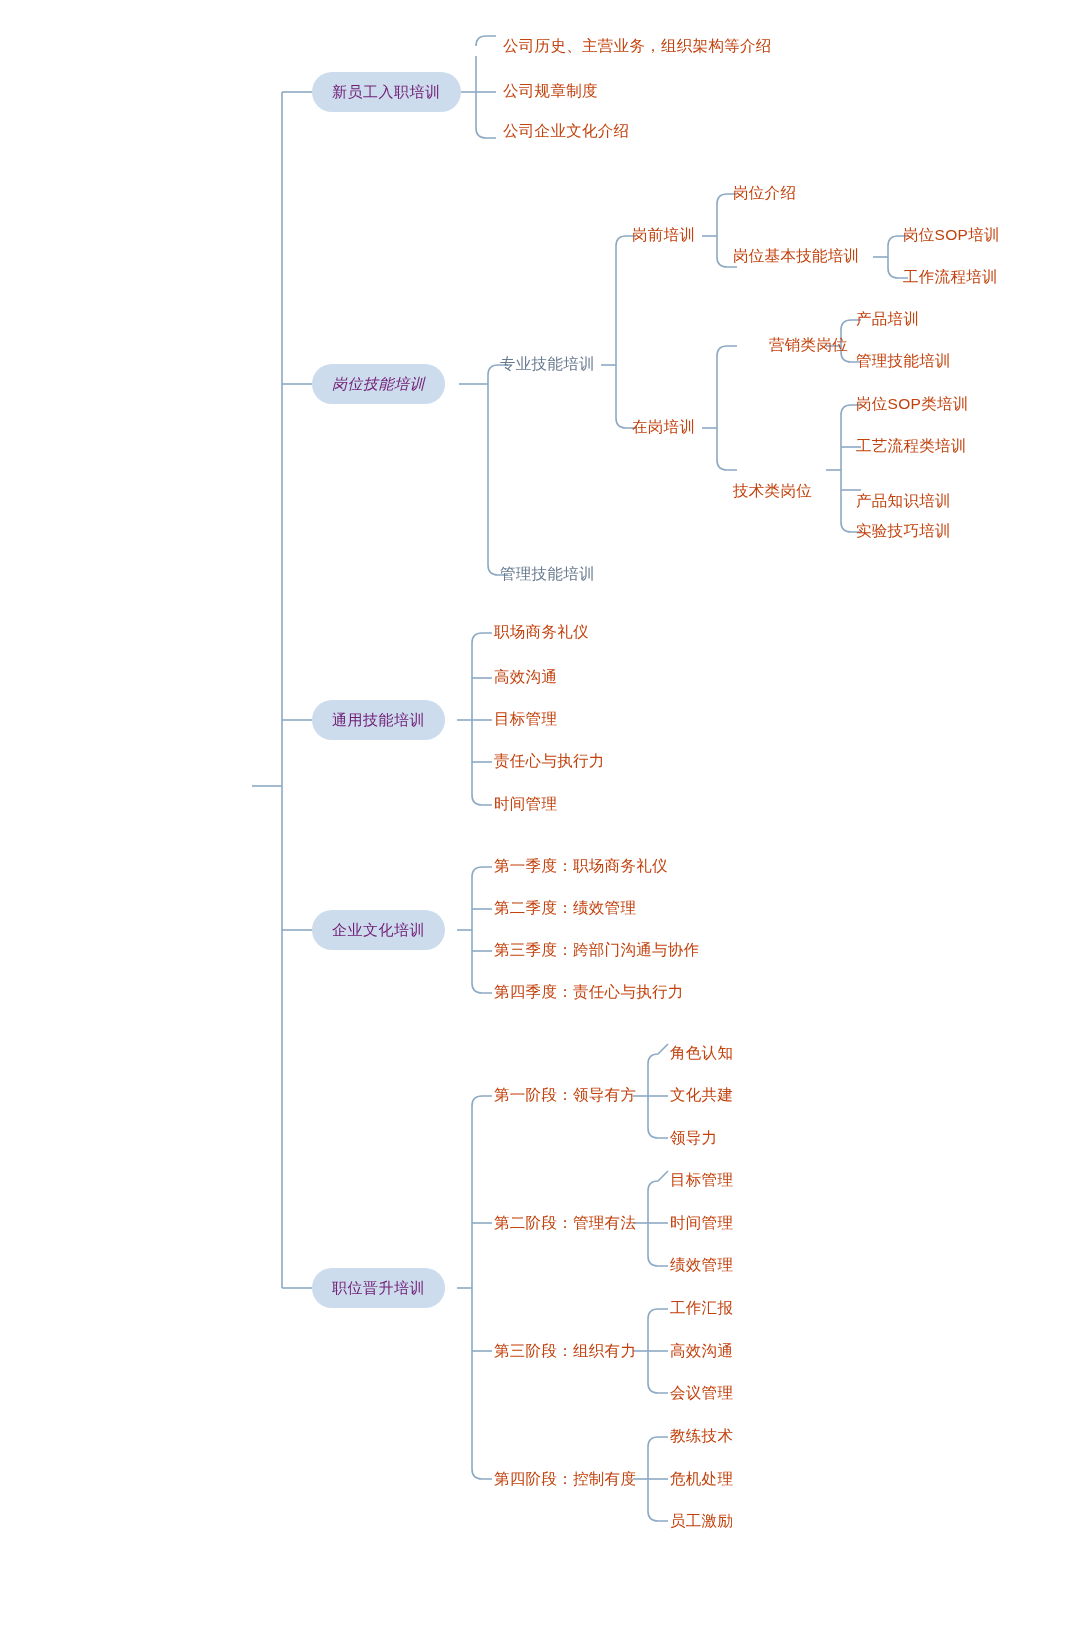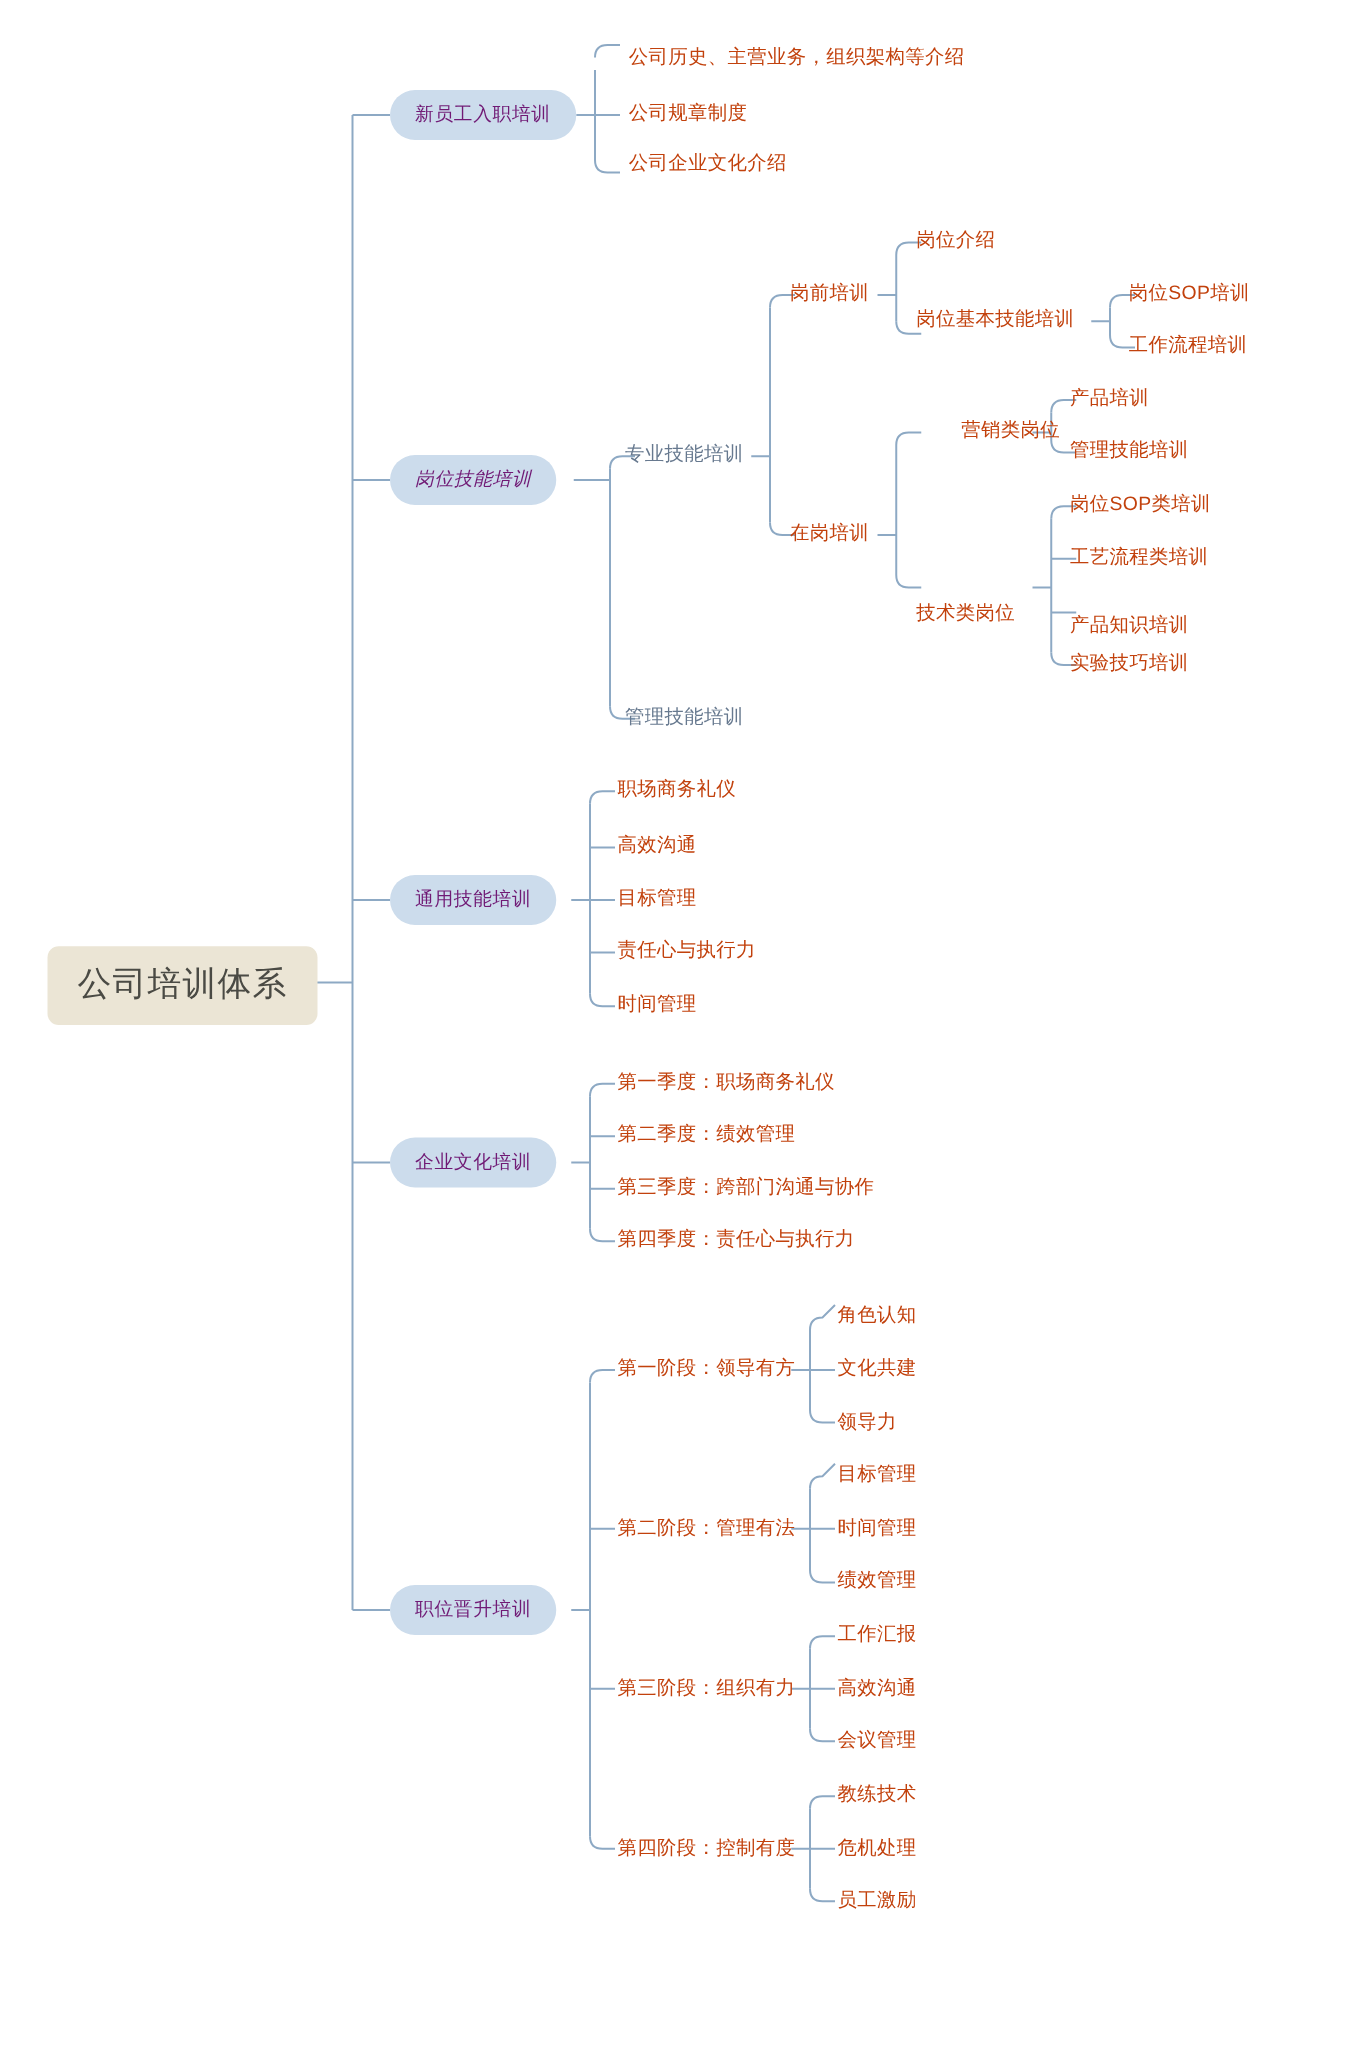--- a/index.html
+++ b/index.html
@@ -158,21 +158,20 @@
     <path d="M648,1351 L668,1351"></path>
     <path d="M648,1383 q0,10 10,10 L668,1393"></path>
 
     <path d="M633,1479 L648,1479"></path>
     <path d="M648,1447 L648,1511"></path>
     <path d="M648,1447 q0,-10 10,-10 L668,1437"></path>
     <path d="M648,1479 L668,1479"></path>
     <path d="M648,1511 q0,10 10,10 L668,1521"></path>
   </svg>
 
-  <div class="node root" style="left:38px; top:757px;">公司培训体系</div>
 
   <div class="node lvl1" style="left:312px; top:72px;">新员工入职培训</div>
   <div class="node lvl1" style="left:312px; top:364px;font-style:italic;">岗位技能培训</div>
   <div class="node lvl1" style="left:312px; top:700px;">通用技能培训</div>
   <div class="node lvl1" style="left:312px; top:910px;">企业文化培训</div>
   <div class="node lvl1" style="left:312px; top:1268px;">职位晋升培训</div>
 
   <div class="node leaf" style="left:503px; top:36px;">公司历史、主营业务，组织架构等介绍</div>
   <div class="node leaf" style="left:503px; top:81px;">公司规章制度</div>
   <div class="node leaf" style="left:503px; top:121px;">公司企业文化介绍</div>

